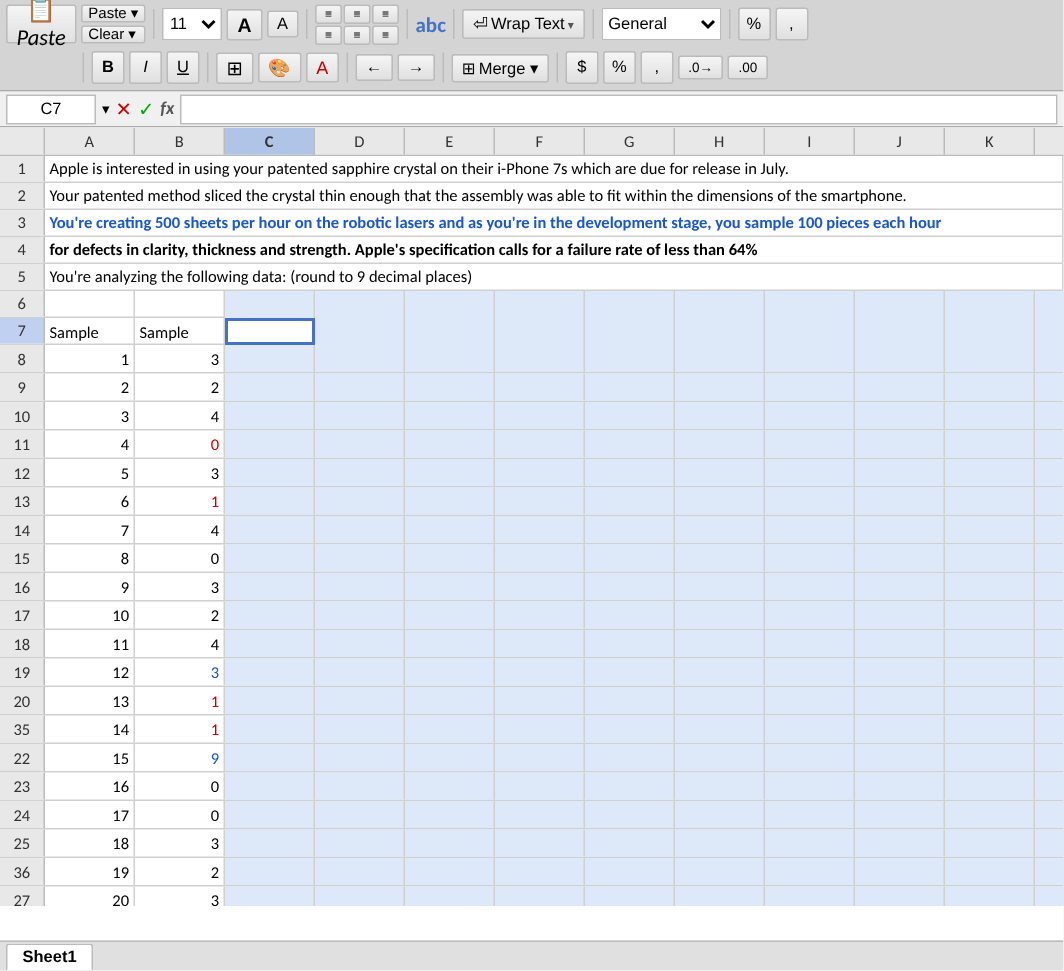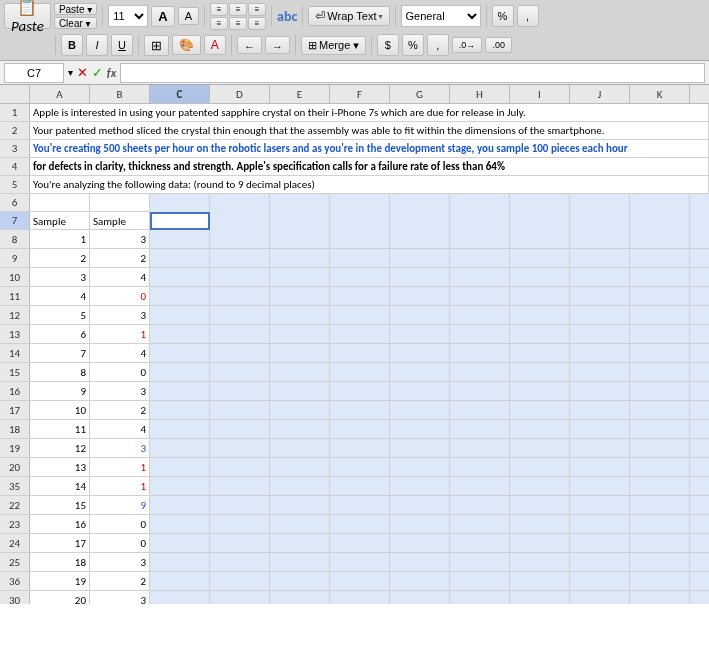--- a/index.html
+++ b/index.html
@@ -811,33 +811,36 @@
     <div class="cell col-f" style="background:#dde8f8;"></div>
     <div class="cell col-g" style="background:#dde8f8;"></div>
     <div class="cell col-h" style="background:#dde8f8;"></div>
     <div class="cell col-i" style="background:#dde8f8;"></div>
     <div class="cell col-j" style="background:#dde8f8;"></div>
     <div class="cell col-k" style="background:#dde8f8;"></div>
     <div class="cell col-l" style="background:#dde8f8;"></div>
 
   </div>
           <div class="grid-row">
-    <div class="row-num">30</div>
+    <div class="row-num">27</div>
     <div class="cell col-a" style="justify-content:flex-end;">20</div>
     <div class="cell col-b" style="justify-content:flex-end;">3</div>
     <div class="cell col-c" style="background:#dde8f8;"></div>
     <div class="cell col-d" style="background:#dde8f8;"></div>
     <div class="cell col-e" style="background:#dde8f8;"></div>
     <div class="cell col-f" style="background:#dde8f8;"></div>
     <div class="cell col-g" style="background:#dde8f8;"></div>
     <div class="cell col-h" style="background:#dde8f8;"></div>
     <div class="cell col-i" style="background:#dde8f8;"></div>
     <div class="cell col-j" style="background:#dde8f8;"></div>
     <div class="cell col-k" style="background:#dde8f8;"></div>
     <div class="cell col-l" style="background:#dde8f8;"></div>
 
   </div>
         </div>
 
     </div>
   </div>
 
+  <div class="tab-bar">
+    <button class="sheet-tab active">Sheet1</button>
+  </div>
 </div>
 
 </body></html>

